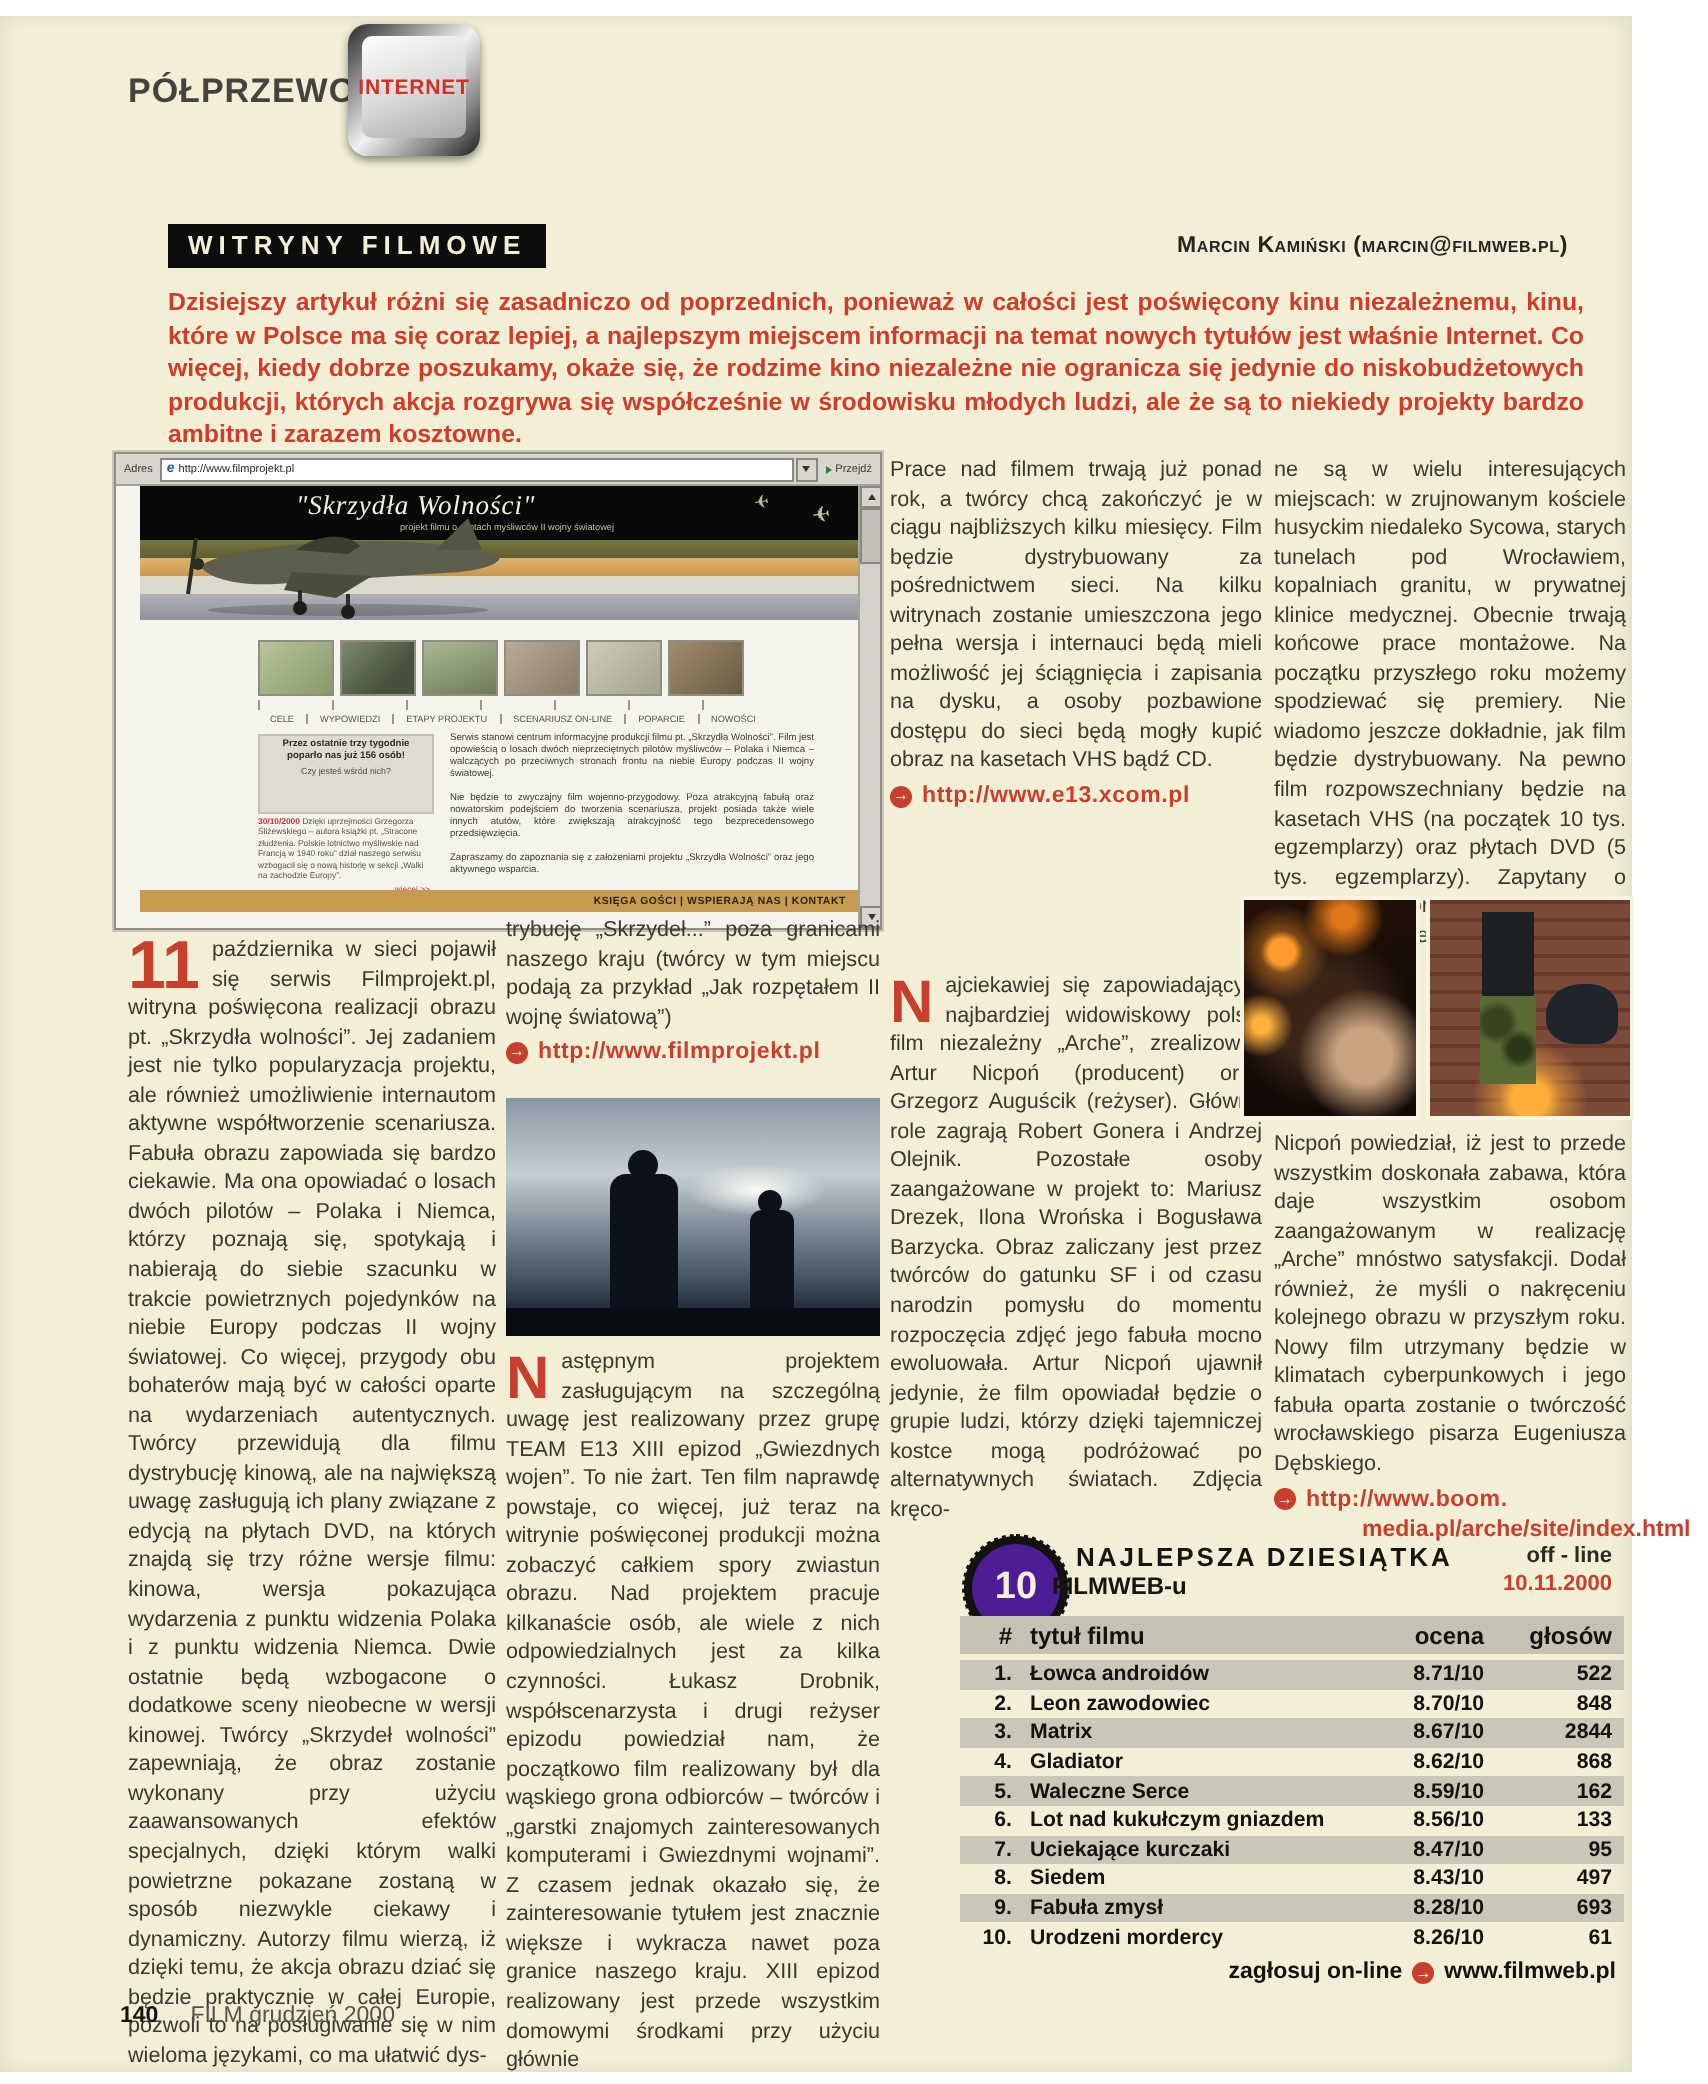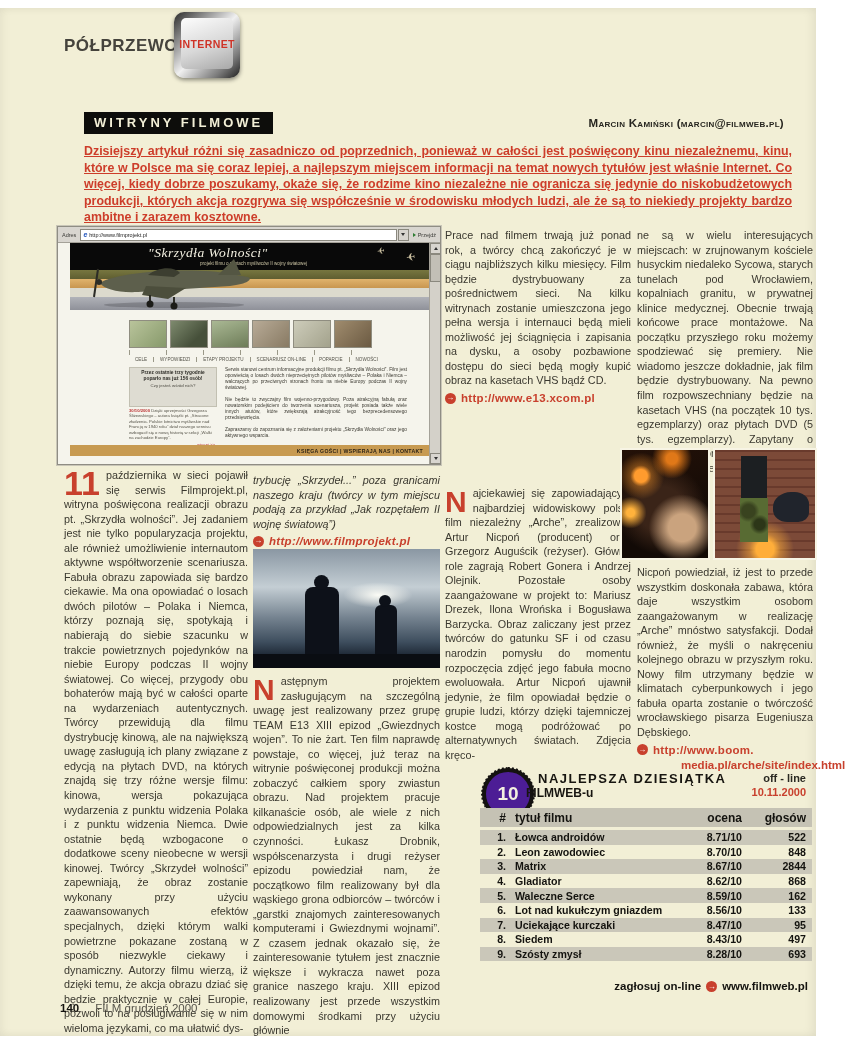--- a/index.html
+++ b/index.html
@@ -19,21 +19,21 @@
            display:flex;align-items:center;justify-content:center;}
   .net-key .face span{font-size:10.5px;font-weight:700;color:#cf3327;letter-spacing:.4px;}
 
   
   .badge{position:absolute;left:84px;top:112px;background:#0d0d0b;color:#f2efd6;
          font-weight:700;font-size:13px;letter-spacing:3px;padding:3px 10px 4px;}
   .byline{position:absolute;right:70px;top:117px;font-size:11.5px;font-weight:700;color:#26251f;
           font-variant:small-caps;letter-spacing:.3px;}
 
   .intro{position:absolute;left:84px;top:143px;width:708px;color:#cd3d2a;font-weight:700;
-         font-size:12.4px;line-height:16.6px;text-align:justify;text-decoration:underline;}
+         font-size:12.4px;line-height:16.6px;text-align:justify;}
 
   
   #bwin{position:absolute;left:57px;top:226px;width:382px;height:237px;background:#e9e7dc;
         border:1px solid #8f8d84;box-shadow:0 0 0 1px #c9c6b8;}
   .addr{position:absolute;left:0;top:0;right:0;height:15px;background:#d8d5cf;
         border-bottom:1px solid #a4a198;display:flex;align-items:center;font-size:5.5px;color:#3a3a36;}
   .addr .lbl{margin:0 4px 0 4px;}
   .addr .field{flex:1;height:10px;background:#ffffff;border:1px solid #8a887e;
         display:flex;align-items:center;font-size:5.5px;color:#222;}
   .addr .e{color:#2255bb;font-weight:700;font-style:italic;font-size:7px;margin:0 2px;}
@@ -270,21 +270,21 @@
           </div>
       </div>
     </div>
   </div>
 
   <div class="col" style="left:64px;top:468px;width:184px;">
     <span class="dropcap">11</span>
     <span>października w sieci pojawił się serwis Filmprojekt.pl, witryna poświęcona realizacji obrazu pt. „Skrzydła wolności”. Jej zadaniem jest nie tylko popularyzacja projektu, ale również umożliwienie internautom aktywne współtworzenie scenariusza. Fabuła obrazu zapowiada się bardzo ciekawie. Ma ona opowiadać o losach dwóch pilotów – Polaka i Niemca, którzy poznają się, spotykają i nabierają do siebie szacunku w trakcie powietrznych pojedynków na niebie Europy podczas II wojny światowej. Co więcej, przygody obu bohaterów mają być w całości oparte na wydarzeniach autentycznych. Twórcy przewidują dla filmu dystrybucję kinową, ale na największą uwagę zasługują ich plany związane z edycją na płytach DVD, na których znajdą się trzy różne wersje filmu: kinowa, wersja pokazująca wydarzenia z punktu widzenia Polaka i z punktu widzenia Niemca. Dwie ostatnie będą wzbogacone o dodatkowe sceny nieobecne w wersji kinowej. Twórcy „Skrzydeł wolności” zapewniają, że obraz zostanie wykonany przy użyciu zaawansowanych efektów specjalnych, dzięki którym walki powietrzne pokazane zostaną w sposób niezwykle ciekawy i dynamiczny. Autorzy filmu wierzą, iż dzięki temu, że akcja obrazu dziać się będzie praktycznie w całej Europie, pozwoli to na posługiwanie się w nim wieloma językami, co ma ułatwić dys-</span>
   </div>
 
-  <div class="col" style="left:253px;top:473px;width:187px;font-style:italic;">
+  <div class="col" style="left:253px;top:458px;width:187px;">
     <div>trybucję „Skrzydeł...” poza granicami naszego kraju (twórcy w tym miejscu podają za przykład „Jak rozpętałem II wojnę światową”)</div>
     <div class="urlline">
       <span class="arrowc">→</span>
       <span class="urlwrap">http://www.filmprojekt.pl</span>
     </div>
   </div>
   <div class="ph-sil">
     <div class="glow"></div>
     <div class="f1">
         <div class="h"></div>
@@ -389,23 +389,29 @@
           <span class="rv">95</span>
         </div>
       <div class="trow">
           <span class="rr">8.</span>
           <span class="rt">Siedem</span>
           <span class="rs">8.43/10</span>
           <span class="rv">497</span>
         </div>
       <div class="trow g">
           <span class="rr">9.</span>
-          <span class="rt">Szósty zmysł</span>
+          <span class="rt">Fabuła zmysł</span>
           <span class="rs">8.28/10</span>
           <span class="rv">693</span>
+        </div>
+      <div class="trow">
+          <span class="rr">10.</span>
+          <span class="rt">Urodzeni mordercy</span>
+          <span class="rs">8.26/10</span>
+          <span class="rv">61</span>
         </div>
     </div>
     <div class="vote">
       <span>zagłosuj on-line</span>
       <span class="arrowc">→</span>
       <span>www.filmweb.pl</span>
     </div>
   </div>
 
   <div class="pfoot">

